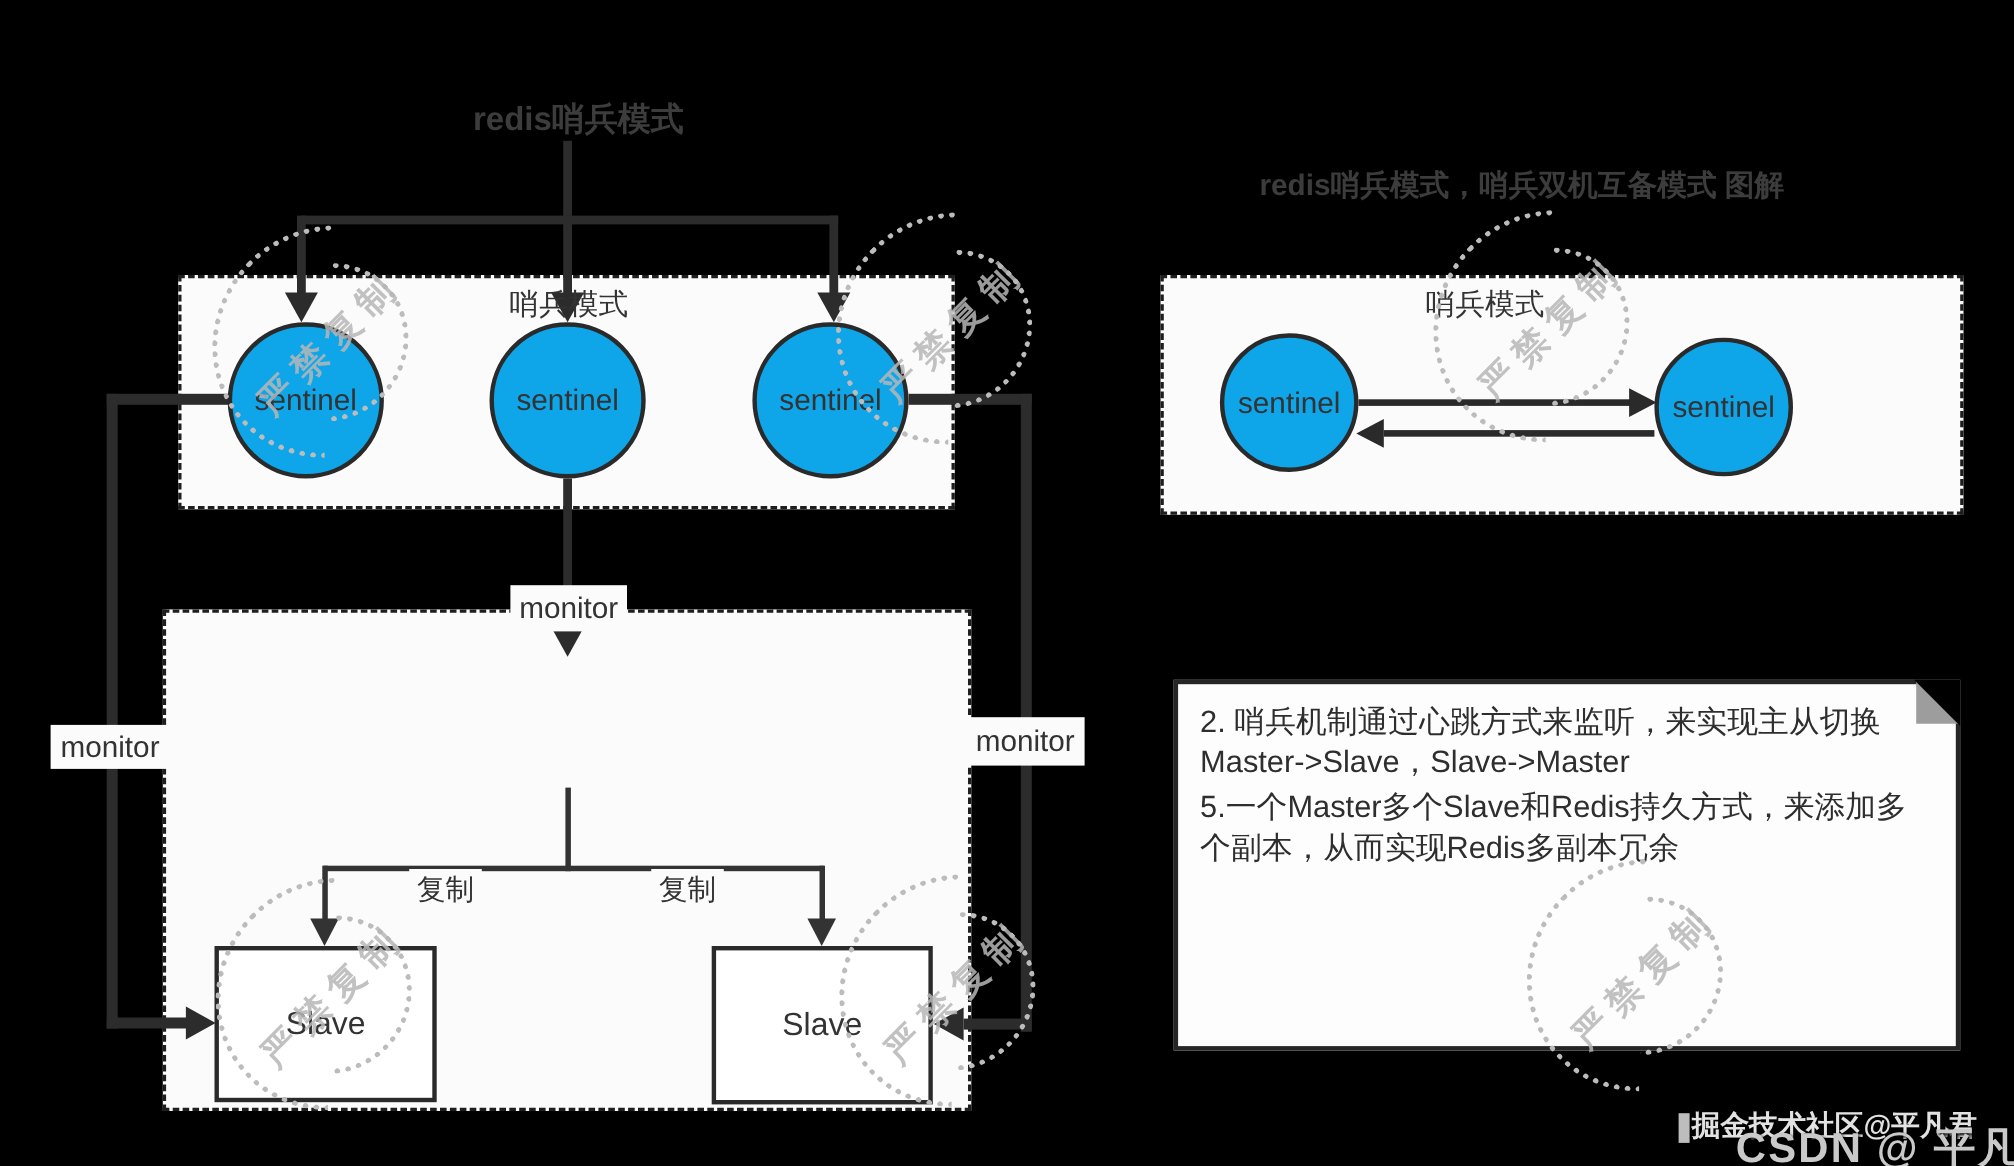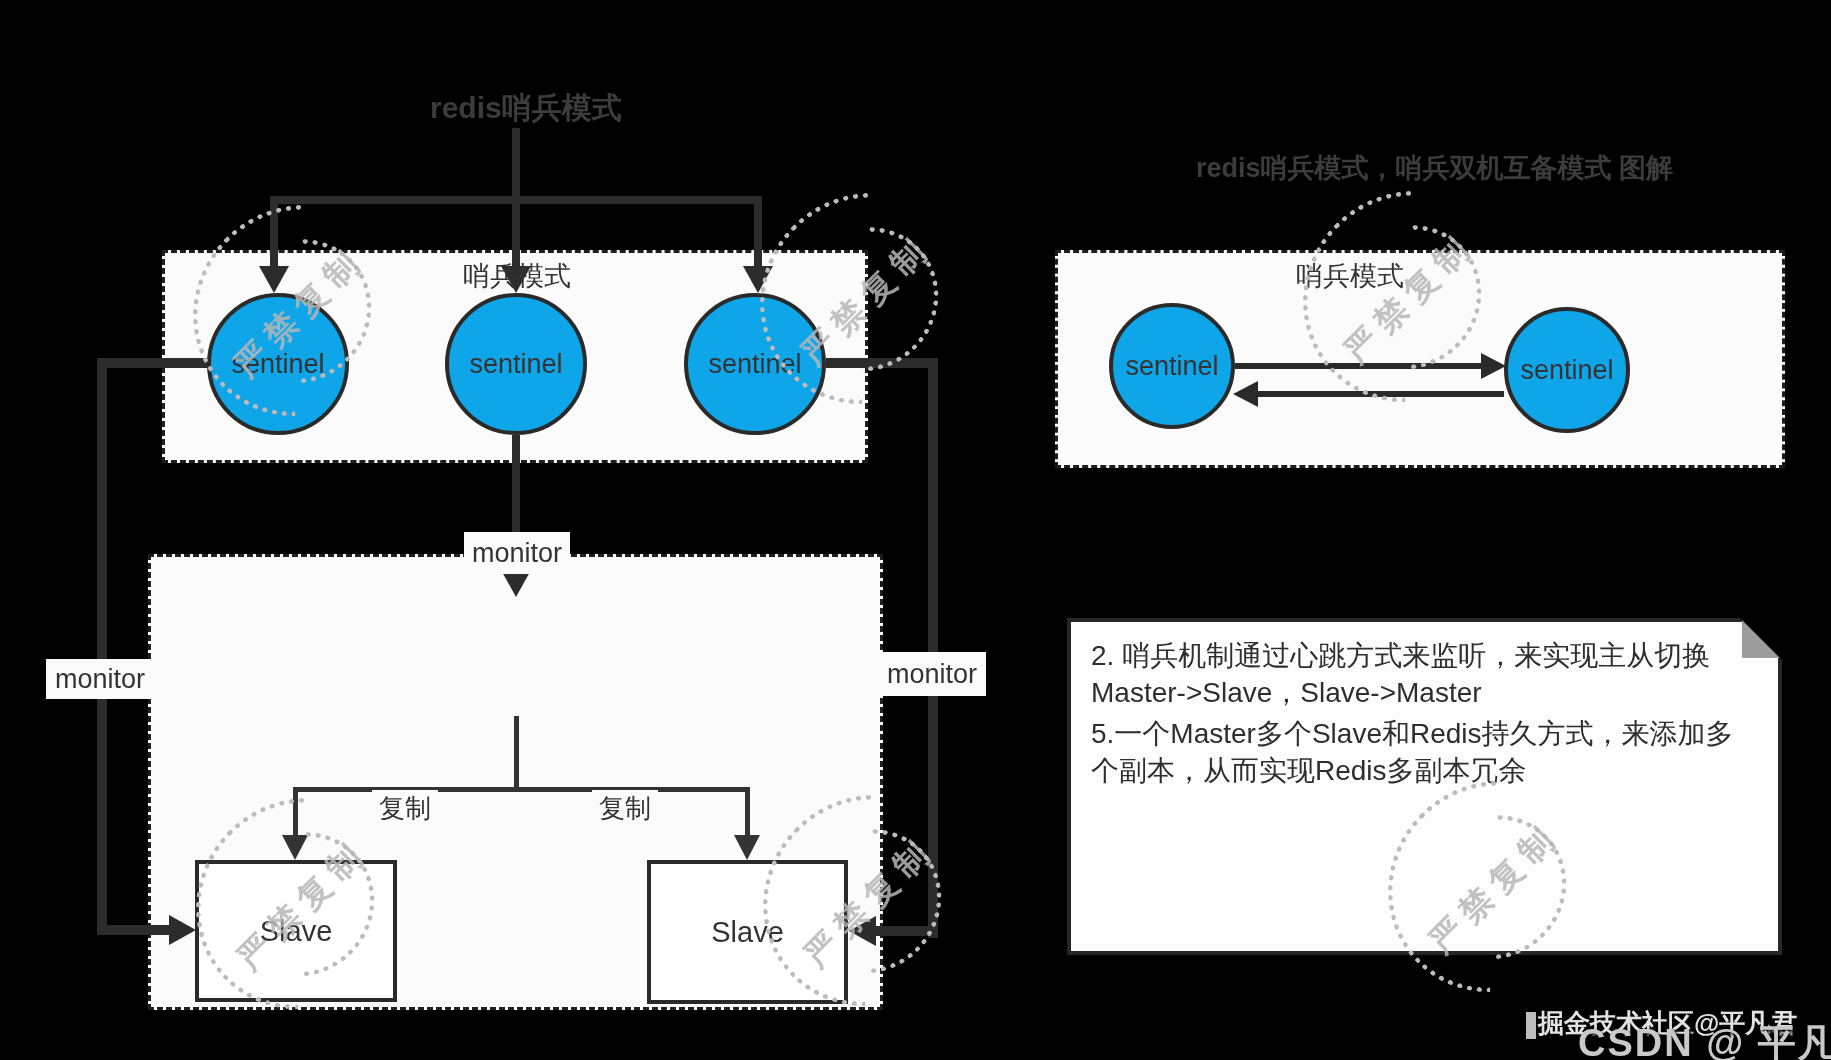--- a/index.html
+++ b/index.html
@@ -52,21 +52,21 @@
   .credit2{position:absolute;left:1578px;top:1018px;font-size:38px;font-weight:bold;color:#c9c9c9;
       white-space:nowrap;z-index:9;text-shadow:2px 2px 3px #000;letter-spacing:2px;}
   .credit-marker{position:absolute;left:1526px;top:1012px;width:10px;height:27px;background:#bdbdbd;z-index:9;}
 </style>
 </head>
 <body>
 
 <div id="page">
 
   <div class="dim-title" style="left:430px;top:88px;width:180px;font-size:30px;text-align:center;">redis哨兵模式</div>
-  <div class="dim-title" style="left:1196px;top:150px;font-size:27px;">redis哨兵模式，哨兵双机互备模式 图解</div>
+  <div class="dim-title" style="left:1145px;top:150px;font-size:27px;">redis哨兵模式，哨兵双机互备模式 图解</div>
 
   <div class="line" style="left:512px;top:128px;width:8px;height:72px;"></div>
   <div class="line" style="left:274px;top:196px;width:488px;height:8px;"></div>
   <div class="line" style="left:270px;top:196px;width:8px;height:74px;"></div>
   <div class="line" style="left:512px;top:196px;width:8px;height:74px;"></div>
   <div class="line" style="left:754px;top:196px;width:8px;height:74px;"></div>
   <div class="arrow down" style="left:259px;top:266px;"></div>
   <div class="arrow down" style="left:501px;top:266px;"></div>
   <div class="arrow down" style="left:743px;top:266px;"></div>
 

